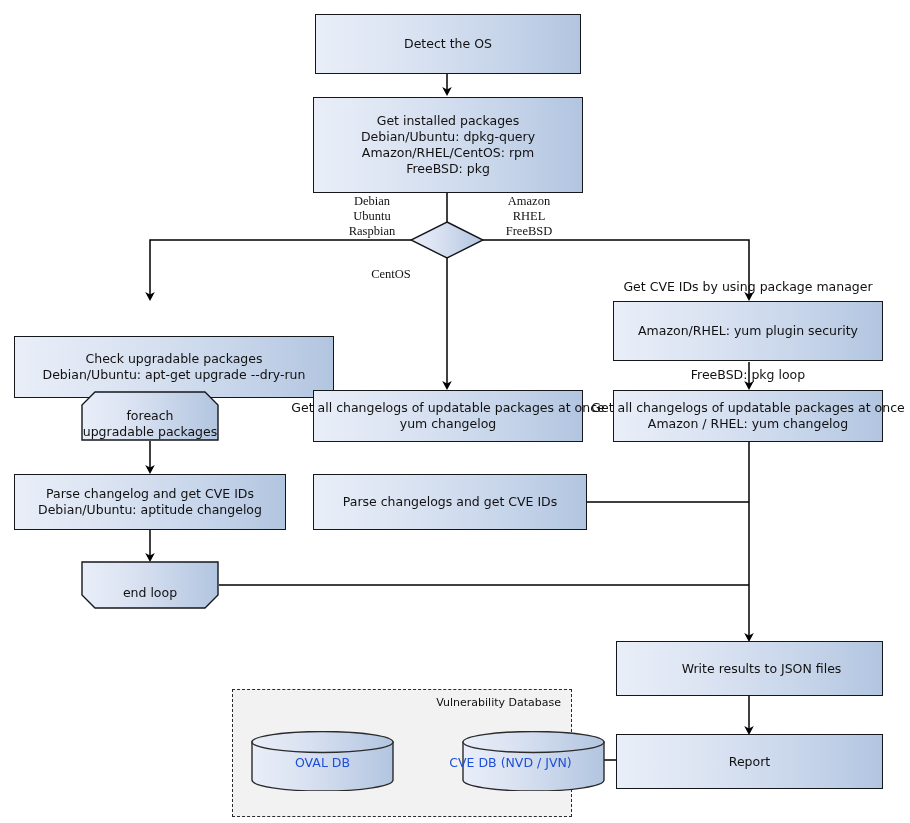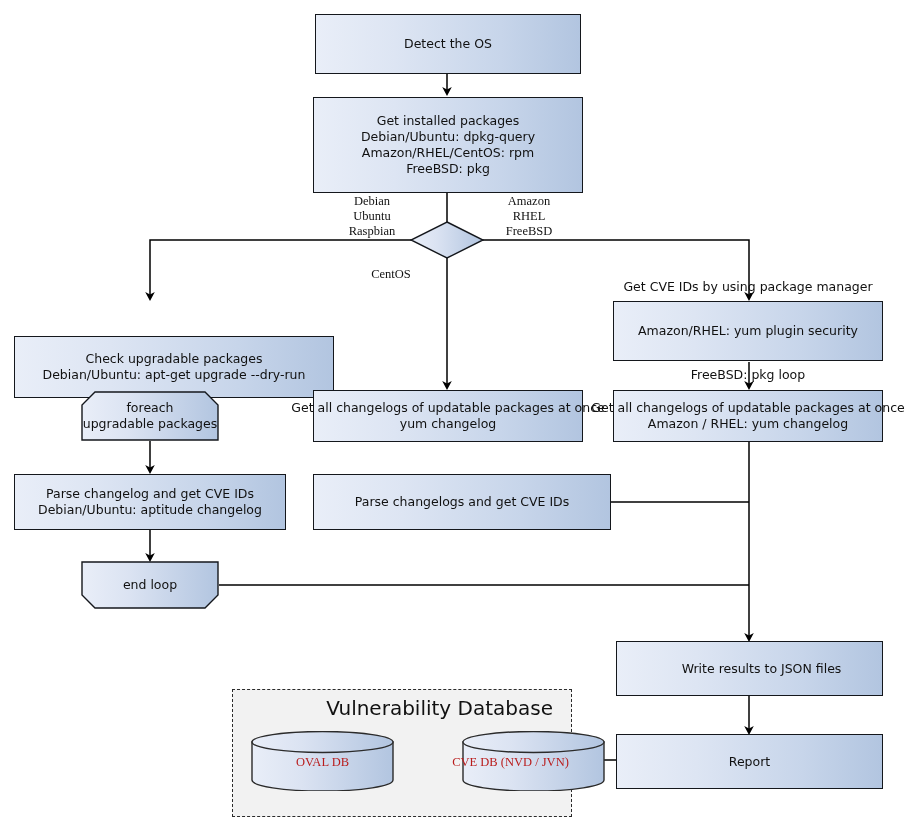--- a/index.html
+++ b/index.html
@@ -12,34 +12,34 @@
   .node{position:absolute;box-sizing:border-box;display:flex;align-items:center;
         justify-content:center;text-align:center;color:#111111;font-size:12.5px;
         line-height:16px;white-space:nowrap;}
   .proc{border:1.4px solid #14171c;
         background:linear-gradient(to right,#e9eef8 0%,#dde5f3 30%,#c7d5ea 70%,#b2c5e0 100%);}
   .overflow-txt{overflow:visible;}
   .overflow-txt > span{display:block;width:320px;}
 
   .diamond{position:absolute;}
   .loop{position:absolute;}
-  .loop .lbl{position:absolute;left:0;top:0;width:100%;height:100%;display:flex;
+  .loop .lbl{position:absolute;left:0;top:8px;width:100%;height:100%;display:flex;
              align-items:center;justify-content:center;text-align:center;
              font-size:12.5px;line-height:16px;color:#111;}
 
   .edge-label{position:absolute;font-size:12.5px;line-height:15px;color:#111;
               text-align:center;white-space:nowrap;font-family:Liberation Serif, serif;}
 
   .group{position:absolute;box-sizing:border-box;border:1.6px dashed #2b2b2b;
          background:#f2f2f2;}
-  .group-title{position:absolute;right:18px;top:6px;font-size:20px;color:#111;}
+  .group-title{position:absolute;right:10px;top:6px;font-size:11px;color:#111;}
 
   .cyl{position:absolute;}
   .cyl .clabel{position:absolute;left:0;right:0;top:50%;transform:translateY(-42%);
-               text-align:center;font-size:12.5px;color:#b91c1c;font-family:Liberation Serif, serif;}
+               text-align:center;font-size:12.5px;color:#1d4ed8;}
 </style>
 </head>
 <body>
 
 <div id="canvas">
 
   <svg class="edges" viewBox="0 0 910 823">
     <defs>
       <marker id="ah" markerWidth="10" markerHeight="10" refX="5.2" refY="3.6" orient="auto" markerUnits="strokeWidth">
         <path d="M0.6,0.4 L6.6,3.6 L0.6,6.8 L2.2,3.6 Z" fill="#000"></path>
@@ -142,21 +142,21 @@
   <div class="node proc overflow-txt" style="left:613px;top:390px;width:270px;height:52px;flex-direction:column;">
     <span>Get all changelogs of updatable packages at once</span>
     <span>Amazon / RHEL: yum changelog</span>
   </div>
 
   <div class="node proc" style="left:14px;top:474px;width:272px;height:56px;flex-direction:column;">
     <span>Parse changelog and get  CVE IDs</span>
     <span>Debian/Ubuntu: aptitude changelog</span>
   </div>
 
-  <div class="node proc" style="left:313px;top:474px;width:298px;height:56px;">
+  <div class="node proc" style="left:313px;top:474px;width:274px;height:56px;">
     <span>Parse changelogs and get CVE IDs</span>
   </div>
 
   <div class="loop" style="left:81px;top:561px;width:138px;height:48px;">
     <svg width="138" height="48" viewBox="0 0 138 48">
       <polygon points="1,1 137,1 137,34 124,47 14,47 1,34" fill="url(#nodeGrad)" stroke="#14171c" stroke-width="1.4"></polygon>
     </svg>
     <div class="lbl">end loop</div>
   </div>
 

